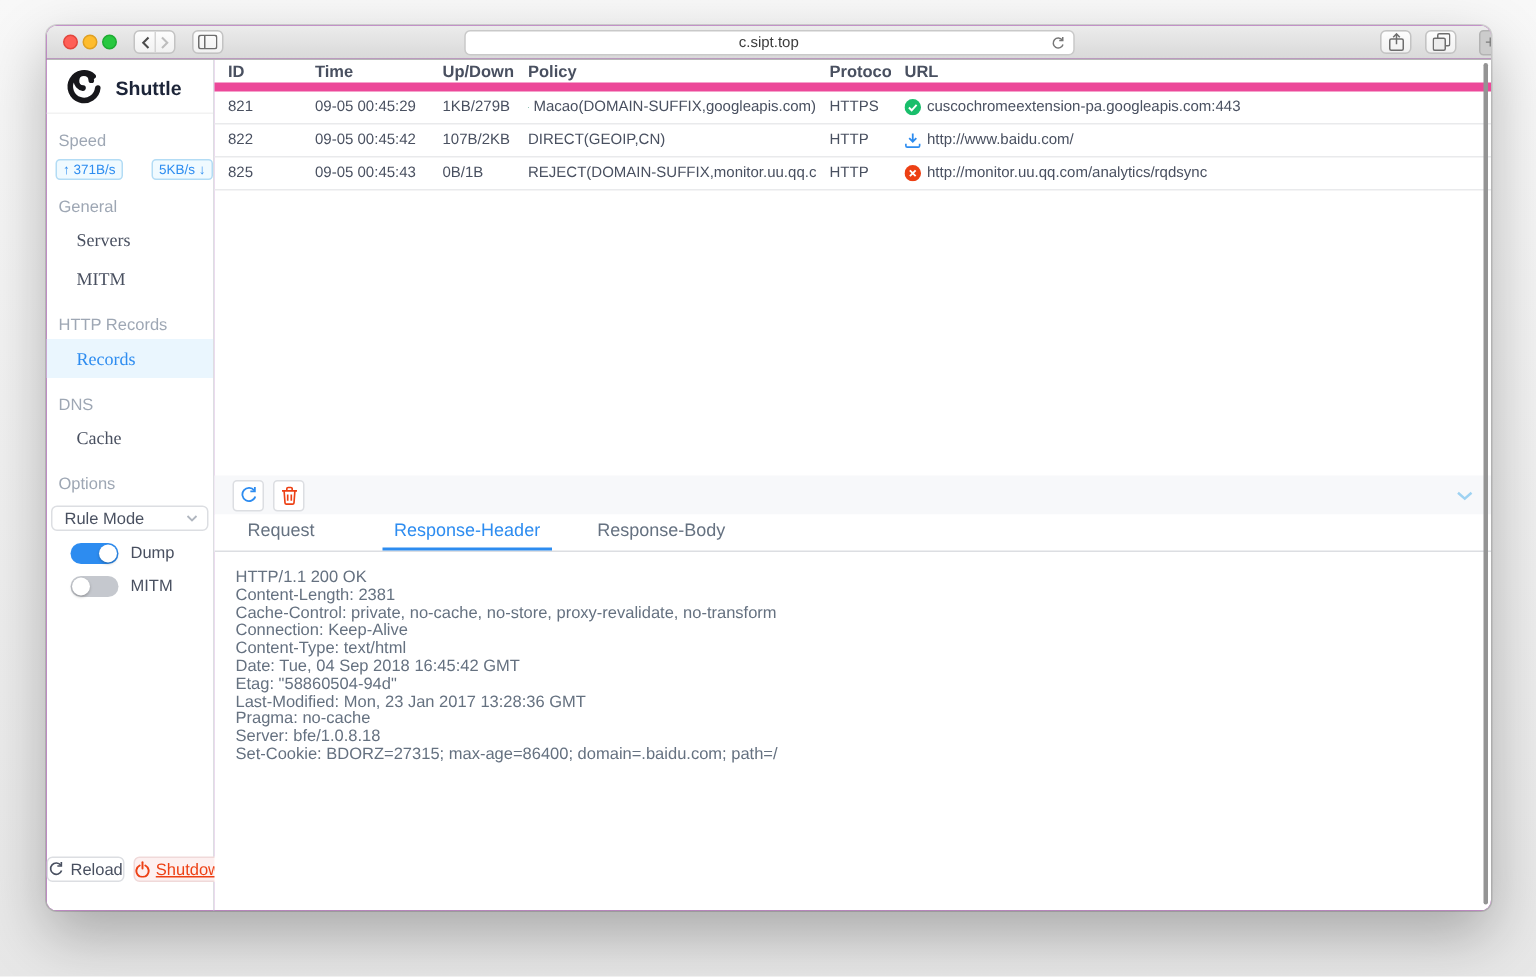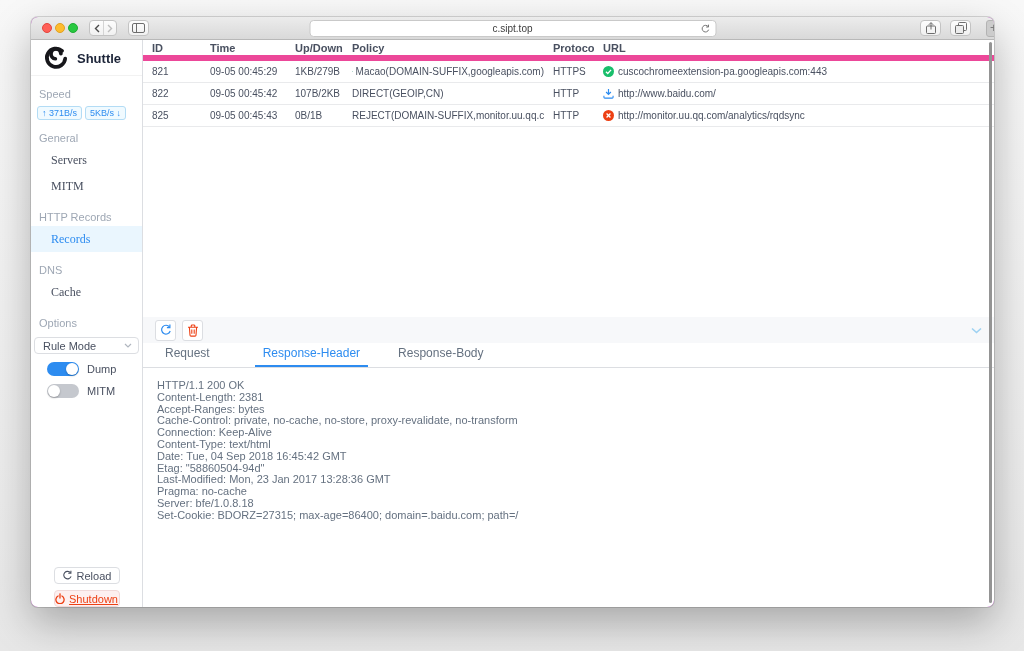--- a/index.html
+++ b/index.html
@@ -32,36 +32,36 @@
   .plusbtn { position:absolute; right:-7px; top:3px; width:15px; height:17px; background:#cccccc; border:1px solid #b3b3b3;
              border-radius:3px; color:#7d7d7d; font-size:12px; line-height:14px; text-align:center; }
 
   
   .bodyrow { flex:1; display:flex; min-height:0; position:relative; }
 
   .sidebar { flex:none; width:112px; border-right:1px solid #dcdee2; display:flex; flex-direction:column; background:#fff; }
   .logorow { display:flex; align-items:center; gap:8px; padding:5px 0 4px 12px; border-bottom:1px solid #f2f2f2; }
   .appname { font-size:13px; font-weight:700; color:#1c2438; }
   .side-label { font-size:11px; color:#9ea7b4; padding:12px 0 3px 8px; }
-  .badges { display:flex; gap:3px; padding:3px 0 0 6px; }
+  .badges { display:flex; gap:3px; padding:3px 0 0 6px;justify-content:space-between; }
   .badge { font-size:9px; color:#2d8cf0; background:#f0faff; border:1px solid #b3dcf5; border-radius:3px; padding:1px 4px; white-space:nowrap; }
   .side-item { font-size:12px; color:#495060; padding:5.5px 0 5.5px 20px; cursor:default;font-family:Liberation Serif, serif; }
   .side-item.active { background:#eaf6fe; color:#2d8cf0; }
   .selectbox { margin:5px 3px 0 3px; height:17px; border:1px solid #dcdee2; border-radius:4px; display:flex; align-items:center;
                justify-content:space-between; padding:0 6px 0 8px; font-size:11px; color:#495060; background:#fff; }
   .togglerow { display:flex; align-items:center; gap:8px; padding:8px 0 0 16px; }
   .switch { width:32px; height:14px; border-radius:8px; position:relative; flex:none; }
   .switch.on  { background:#2d8cf0; }
   .switch.off { background:#c5c8ce; }
   .knob { position:absolute; top:1px; width:12px; height:12px; border-radius:50%; background:#fff; box-shadow:0 1px 2px rgba(0,0,0,.25); }
   .switch.on  .knob { right:1px; }
   .switch.off .knob { left:1px; }
   .togglelabel { font-size:11px; color:#495060; }
   .side-spacer { flex:1; }
-  .side-btns { display:flex; flex-direction:column; align-items:center; gap:6px; }
+  .side-btns { display:flex; align-items:center; gap:6px; margin-bottom:19px; }
   .side-btn { width:66px; height:17px; border:1px solid #dcdee2; border-radius:4px; background:#fff; display:flex;
               align-items:center; justify-content:center; gap:4px; font-size:11px; color:#495060; }
   .side-btn.danger { color:#ed4014; background:#fdf0f0; border-color:#f0d9d9;text-decoration:underline; }
 
   .main { flex:1; min-width:0; display:flex; flex-direction:column; background:#fff; }
   .grid { display:grid; grid-template-columns:58px 85px 57px 201px 50px 1fr; align-items:center; }
   .grid > div { padding-left:9px; white-space:nowrap; overflow:hidden; }
   .ghead { height:21px; font-size:11px; font-weight:700; color:#495060; border-bottom:6px solid #ec4899; }
   .grow  { height:22px; font-size:10px; color:#495060; border-bottom:1px solid #e9eaec; }
   .urlcell { display:flex; align-items:flex-end; gap:4px; }
@@ -297,21 +297,20 @@
 
       <div class="tabsrow">
         <div class="tab">Request</div>
         <div class="tab active">Response-Header</div>
         <div class="tab">Response-Body</div>
       </div>
 
       <div class="detail">
         <div>HTTP/1.1 200 OK</div>
         <div>Content-Length: 2381</div>
-        <div>Accept-Ranges: bytes</div>
         <div>Cache-Control: private, no-cache, no-store, proxy-revalidate, no-transform</div>
         <div>Connection: Keep-Alive</div>
         <div>Content-Type: text/html</div>
         <div>Date: Tue, 04 Sep 2018 16:45:42 GMT</div>
         <div>Etag: "58860504-94d"</div>
         <div>Last-Modified: Mon, 23 Jan 2017 13:28:36 GMT</div>
         <div>Pragma: no-cache</div>
         <div>Server: bfe/1.0.8.18</div>
         <div>Set-Cookie: BDORZ=27315; max-age=86400; domain=.baidu.com; path=/</div>
       </div>

